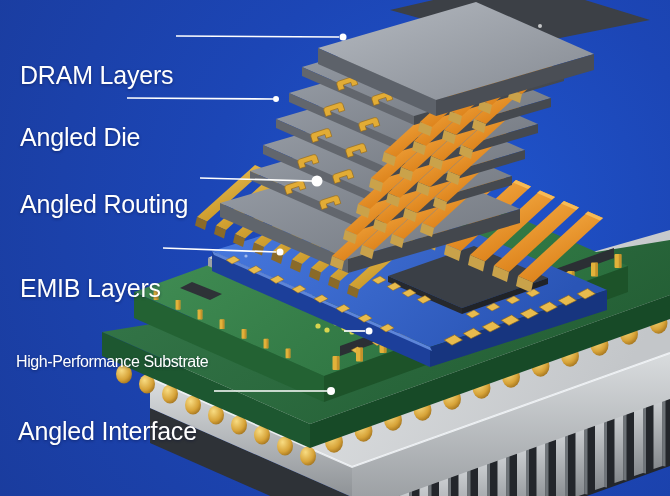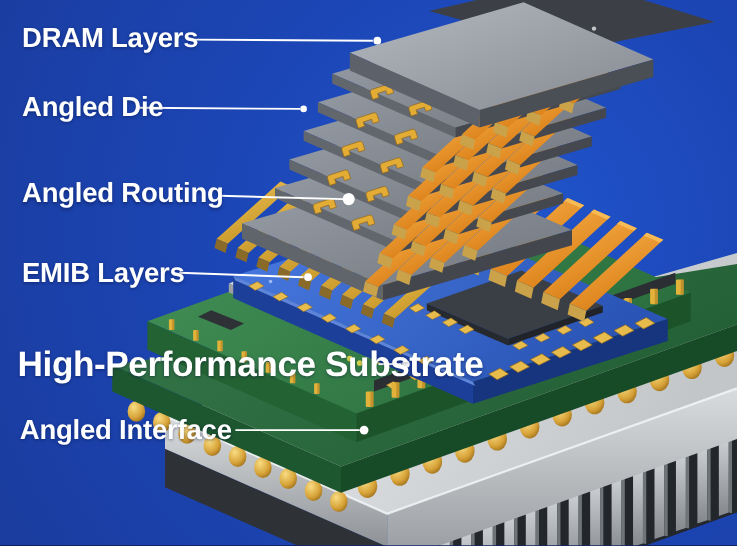--- a/index.html
+++ b/index.html
@@ -7,31 +7,32 @@
     position:relative;
     width:670px;height:496px;
     overflow:hidden;
     background:radial-gradient(circle at 68% 42%, #2055cd 0%, #1c46b6 46%, #1a3c9e 100%);
     font-family:"Liberation Sans", sans-serif;
   }
   .scene svg{position:absolute;left:0;top:0;}
   .lbl{
     position:absolute;
     color:#ffffff;
-    font-weight:bold;
+    font-weight:normal;
     font-size:25px;
     letter-spacing:-0.2px;
     white-space:nowrap;
     text-shadow:0 1px 3px rgba(0,10,50,.45);
+    margin-top:40px;
   }
   .lbl-dram{left:20px;top:21px;}
   .lbl-logic{left:20px;top:83px;}
-  .lbl-angled{left:20px;top:162px;}
+  .lbl-angled{left:20px;top:150px;}
   .lbl-emib{left:20px;top:234px;}
-  .lbl-substrate{left:16px;top:313px;font-size:32px;letter-spacing:-0.4px;}
+  .lbl-substrate{left:16px;top:313px;font-size:16px;letter-spacing:-0.4px;}
   .lbl-thermal{left:18px;top:377px;}
 </style>
 </head>
 <body>
 
 <div class="scene">
 
 <svg width="670" height="496" viewBox="0 0 670 496">
   <defs>
     <linearGradient id="lidG" x1="0" y1="0" x2="1" y2="1">

